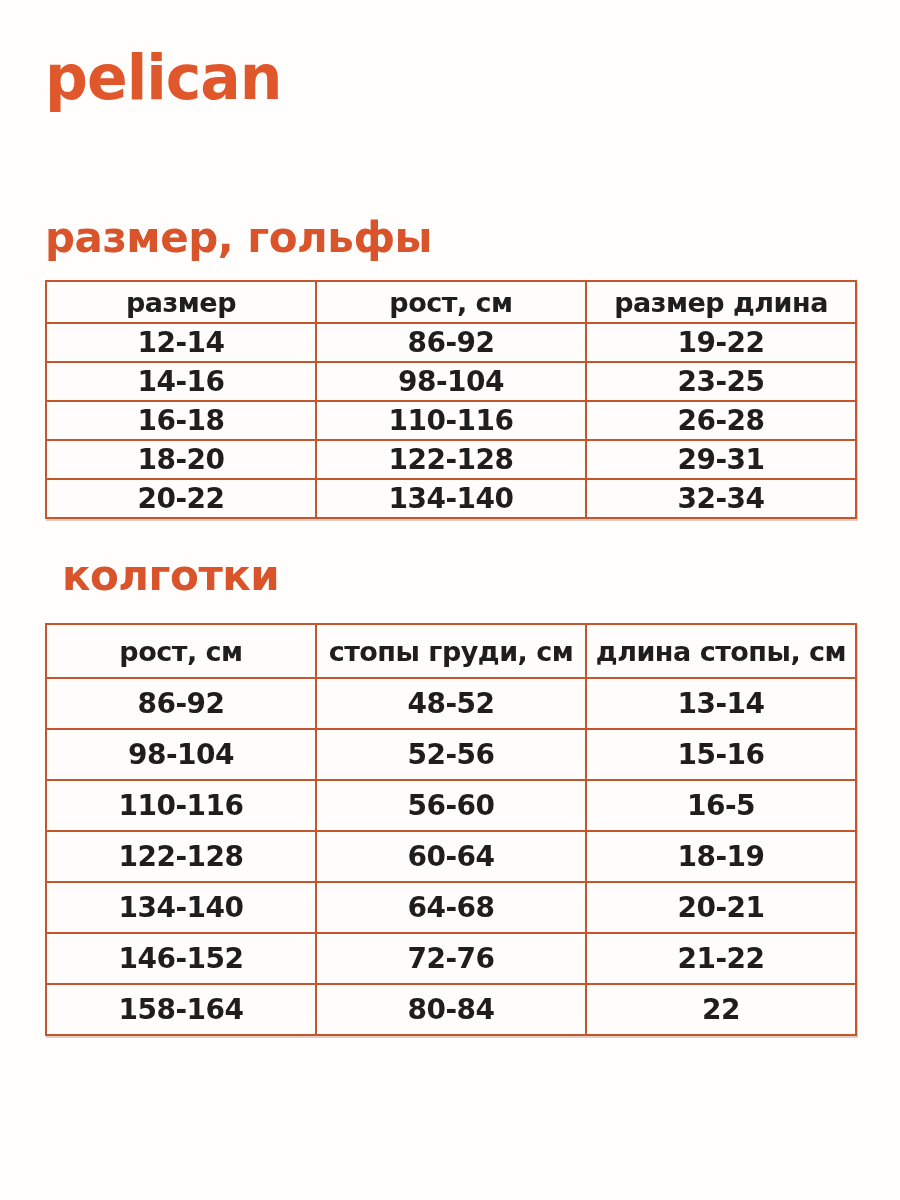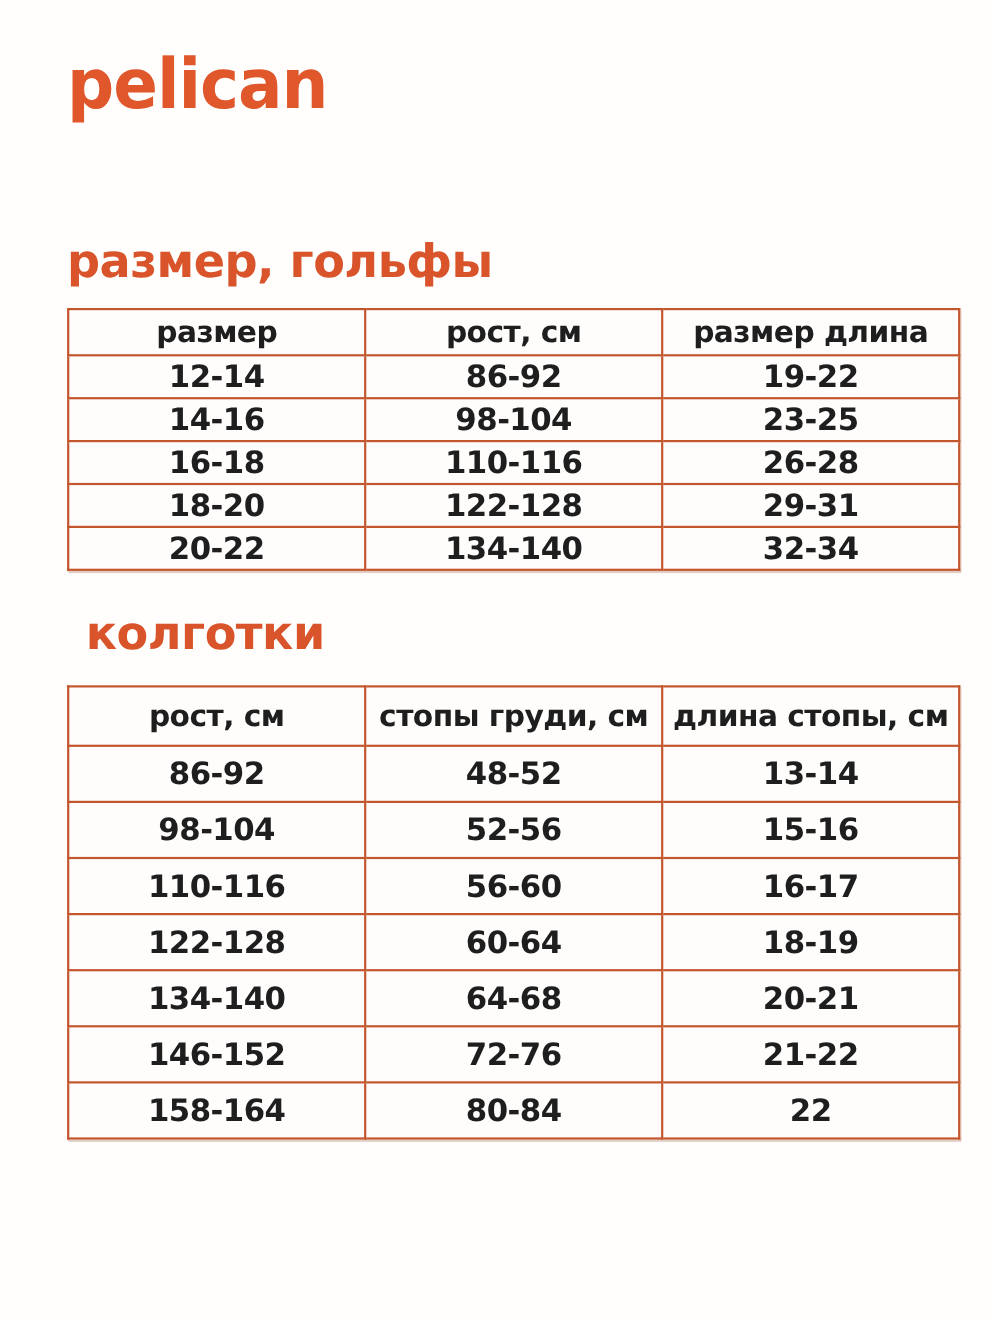--- a/index.html
+++ b/index.html
@@ -3,21 +3,21 @@
 <meta charset="utf-8">
 <style>
   * { margin: 0; padding: 0; box-sizing: border-box; }
   html, body {
     width: 900px; height: 1200px;
     background: #ffffff;
     font-family: "DejaVu Sans", "Liberation Sans", sans-serif;
   }
   .page {
     width: 900px; height: 1200px;
-    padding: 38px 43px 0 61px;
+    padding: 38px 43px 0 45px;
     background: #fffefd;
     overflow: hidden;
   }
   .logo {
     font-size: 60px;
     font-weight: bold;
     color: #e0572b;
     letter-spacing: -1px;
     line-height: 1.25;
     transform: scaleY(1.05);
@@ -124,21 +124,21 @@
         <td>13-14</td>
       </tr>
       <tr>
         <td>98-104</td>
         <td>52-56</td>
         <td>15-16</td>
       </tr>
       <tr>
         <td>110-116</td>
         <td>56-60</td>
-        <td>16-17</td>
+        <td>16-5</td>
       </tr>
       <tr>
         <td>122-128</td>
         <td>60-64</td>
         <td>18-19</td>
       </tr>
       <tr>
         <td>134-140</td>
         <td>64-68</td>
         <td>20-21</td>

